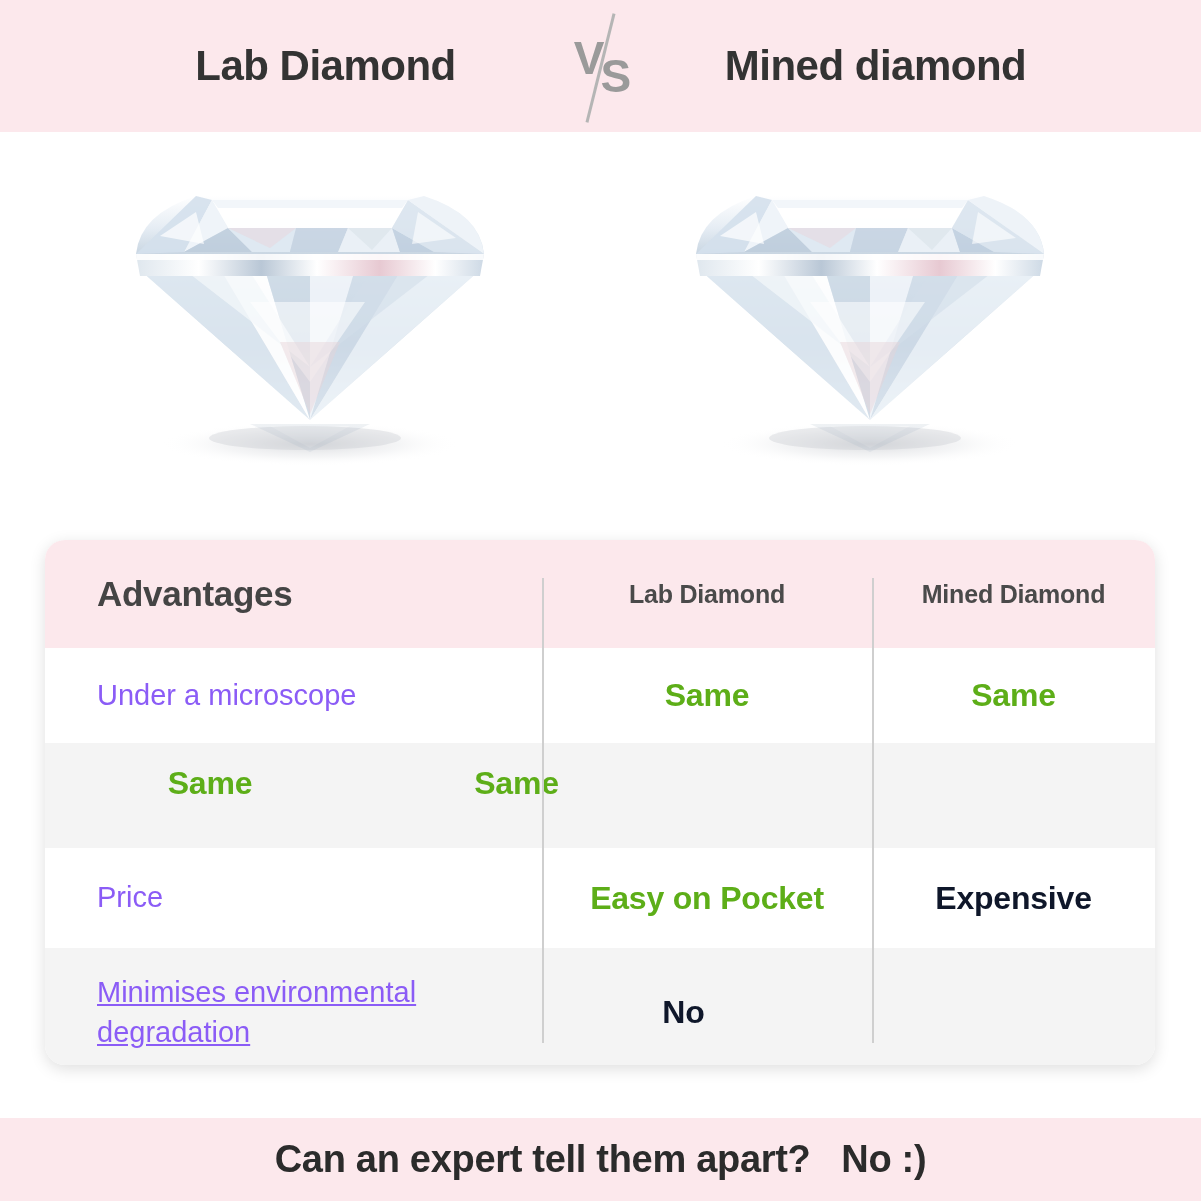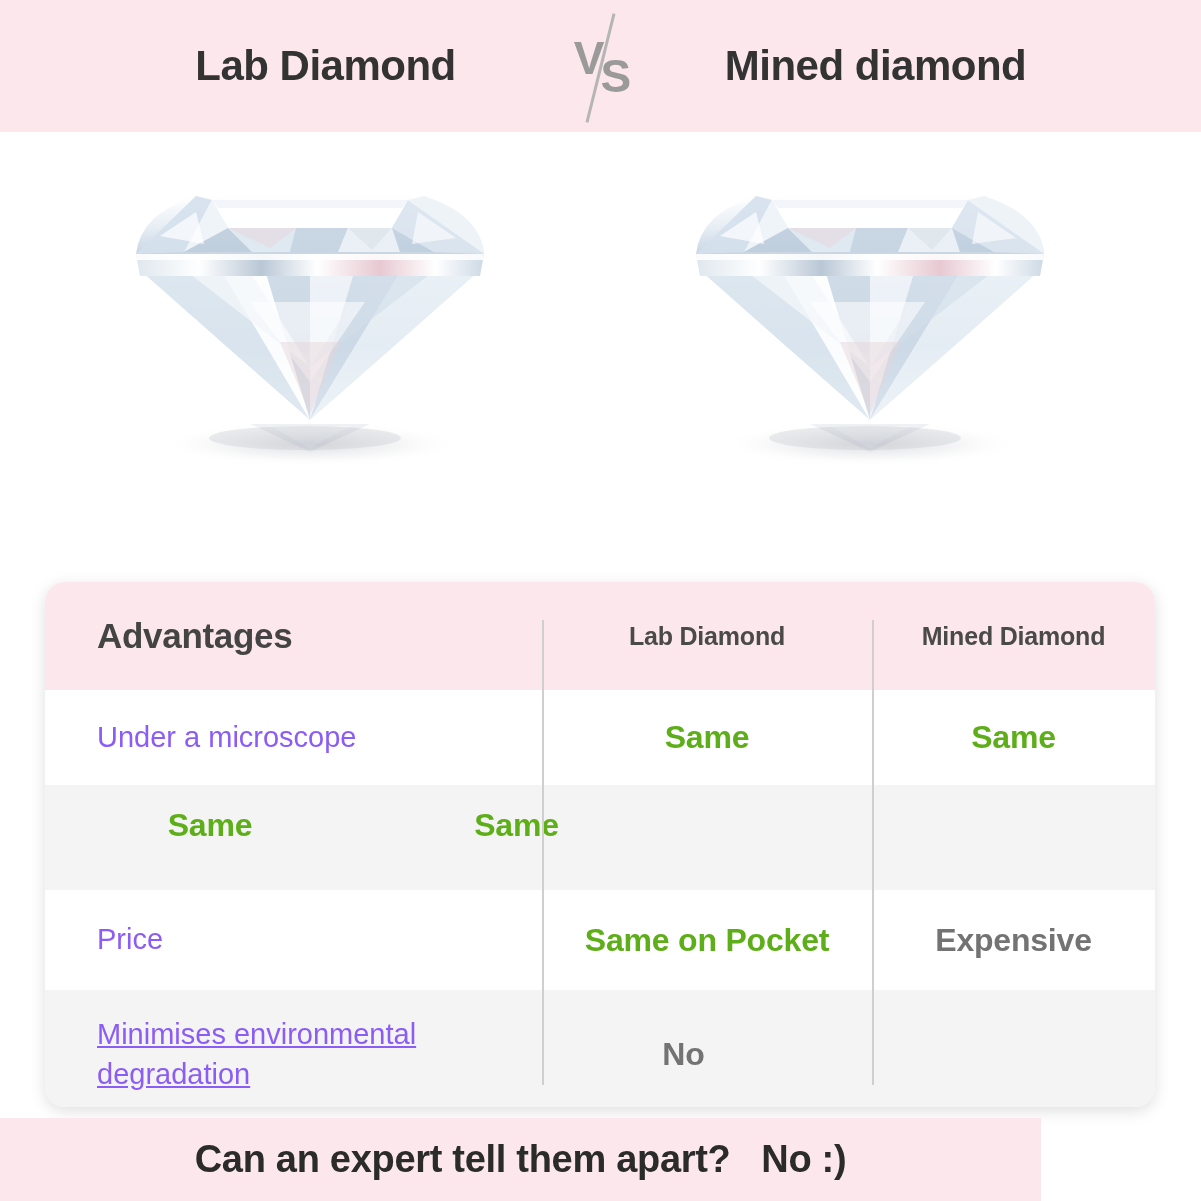--- a/index.html
+++ b/index.html
@@ -87,21 +87,20 @@
   .card {
     position: absolute;
     left: 45px;
     top: 540px;
     width: 1110px;
     height: 525px;
     background: #ffffff;
     border-radius: 20px;
     box-shadow: 0 4px 16px rgba(0,0,0,0.13);
     overflow: hidden;
-    margin-top: 42px;
   }
   .table {
     width: 100%;
     height: 100%;
     position: relative;
   }
   .trow {
     display: flex;
     width: 100%;
     box-sizing: border-box;
@@ -138,21 +137,21 @@
     font-size: 29px;
     color: #8b5cf6;
     line-height: 1.35;
   }
   .val {
     font-size: 32px;
     font-weight: bold;
     letter-spacing: -0.2px;
   }
   .val.green { color: #5dae18; }
-  .val.red   { color: #737373; }
+  .val.red   { color: #0f172a; }
 
   .r2 .c-lab .val, .r2 .c-min .val { position: relative; top: -12px; }
   .r4 .c-lab .val, .r4 .c-min .val { position: relative; top: 6px; }
   .r4 .c-label .feat { position: relative; top: 6px; text-decoration: underline; }
 
   
   .vdiv {
     position: absolute;
     top: 38px;
     bottom: 22px;
@@ -161,21 +160,21 @@
     z-index: 3;
   }
   .vdiv.d1 { left: 497px; }
   .vdiv.d2 { left: 827px; }
 
   
   .footer-band {
     position: absolute;
     left: 0;
     top: 1118px;
-    width: 1041px;
+    width: 1201px;
     height: 83px;
     background: #fce8ec;
     display: flex;
     align-items: center;
     justify-content: center;
   }
   .footer-text {
     font-size: 38px;
     font-weight: bold;
     color: #2b2b2b;
@@ -384,21 +383,21 @@
       <div class="c-min">
         <span class="val green">Same</span>
       </div>
     </div>
 
     <div class="trow r3">
       <div class="c-label">
         <span class="feat">Price</span>
       </div>
       <div class="c-lab">
-        <span class="val green">Same on Pocket</span>
+        <span class="val green">Easy on Pocket</span>
       </div>
       <div class="c-min">
         <span class="val red">Expensive</span>
       </div>
     </div>
 
     <div class="trow r4">
       <div class="c-label">
         <span class="feat">Minimises environmental degradation</span>
       </div>

